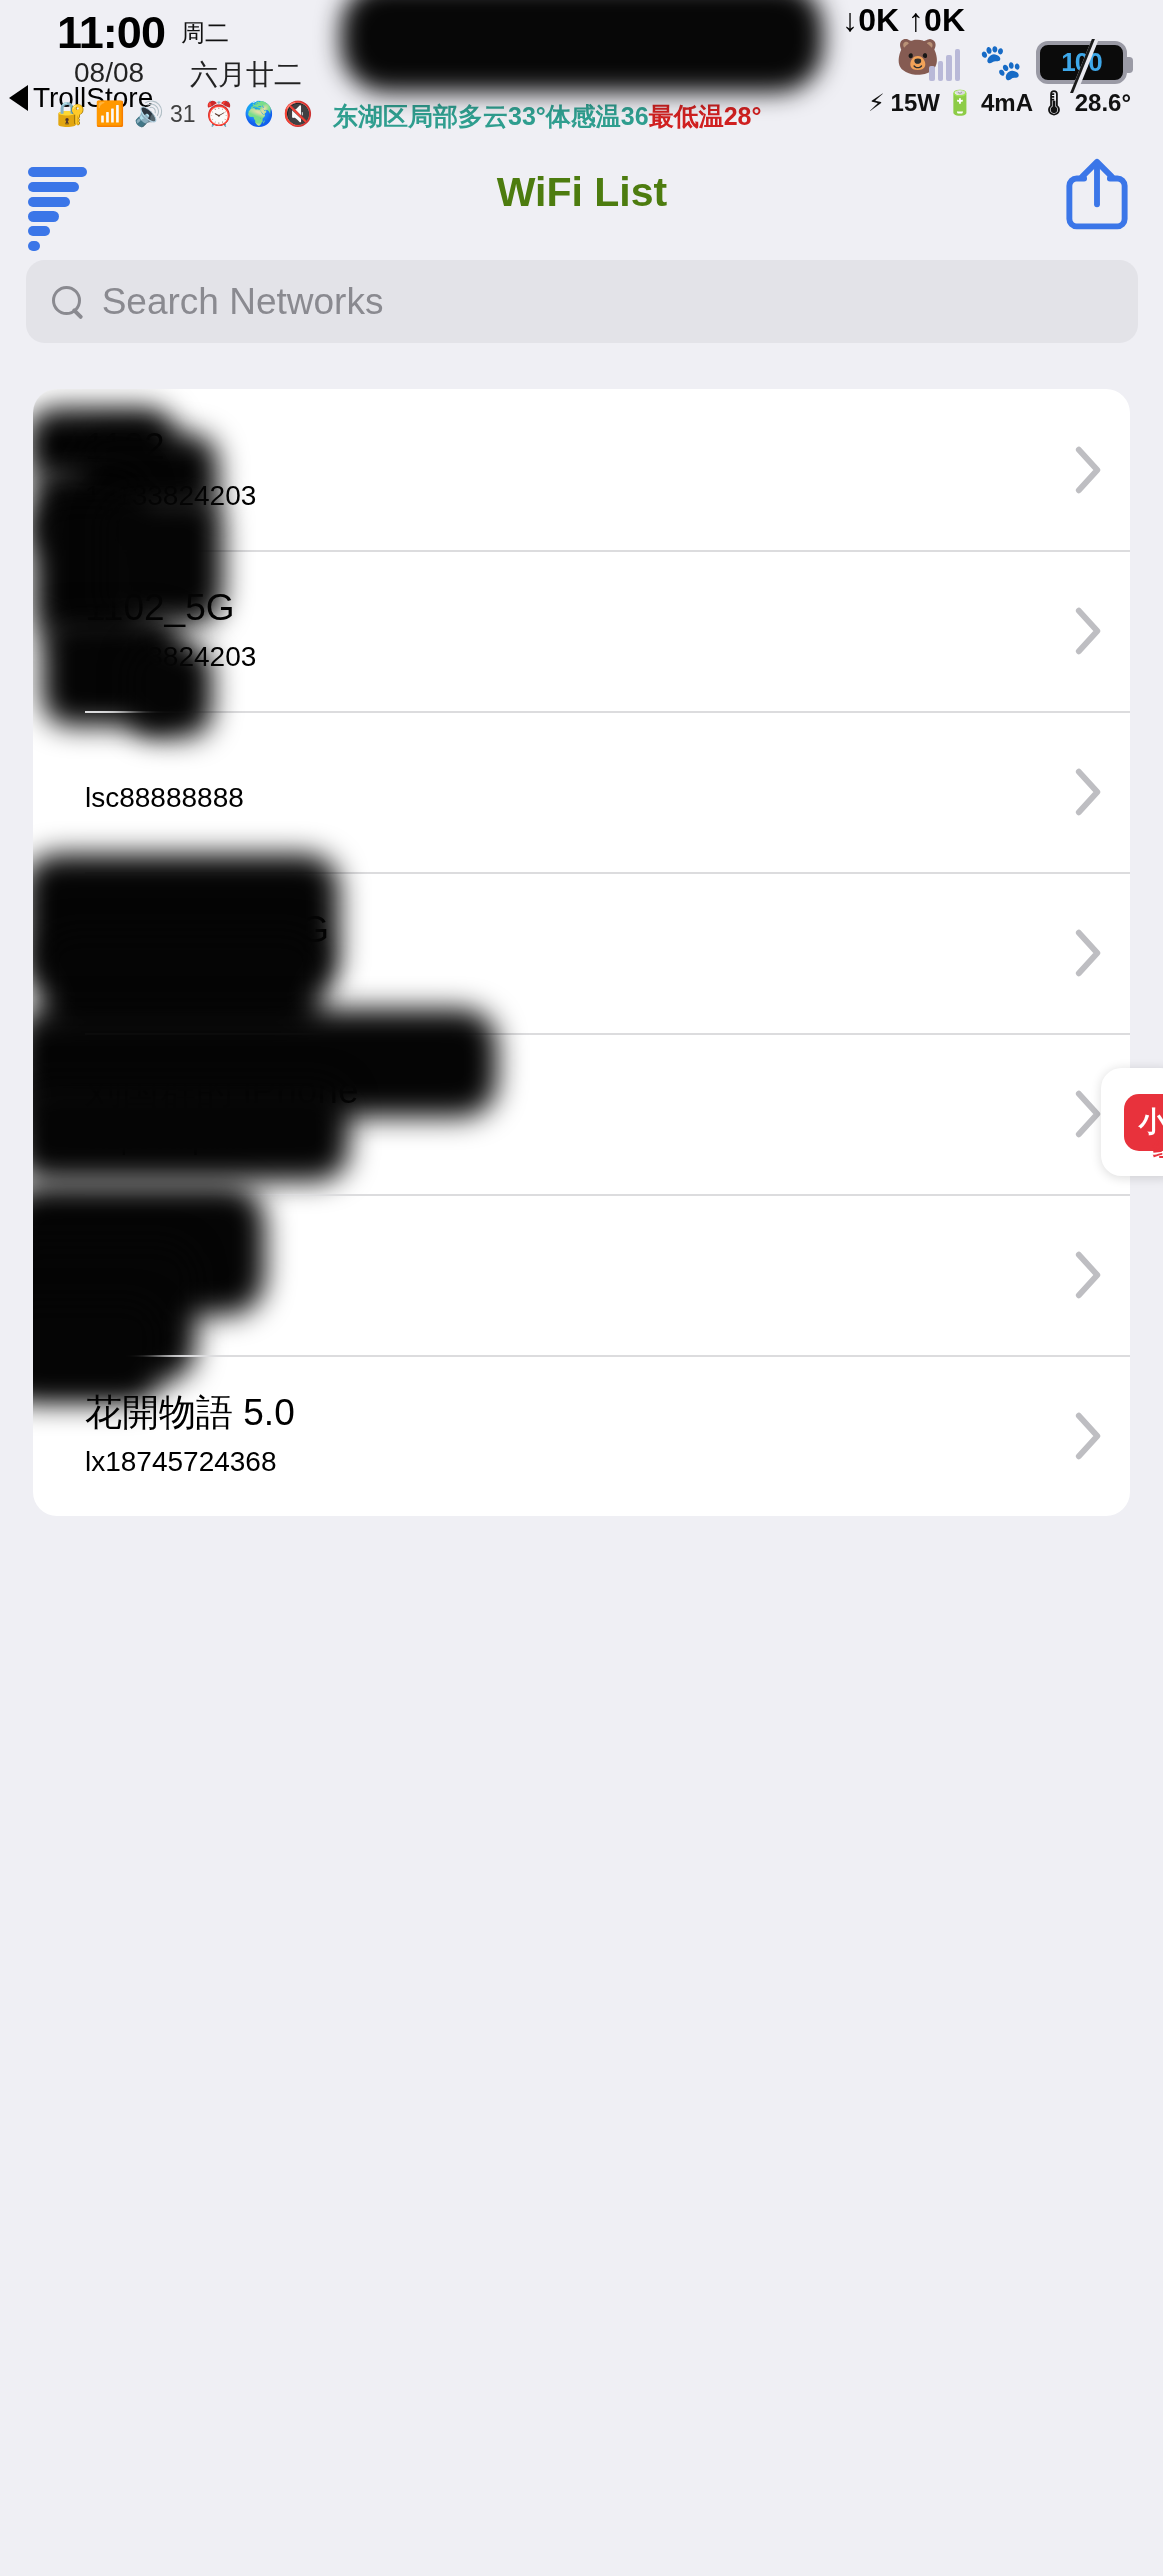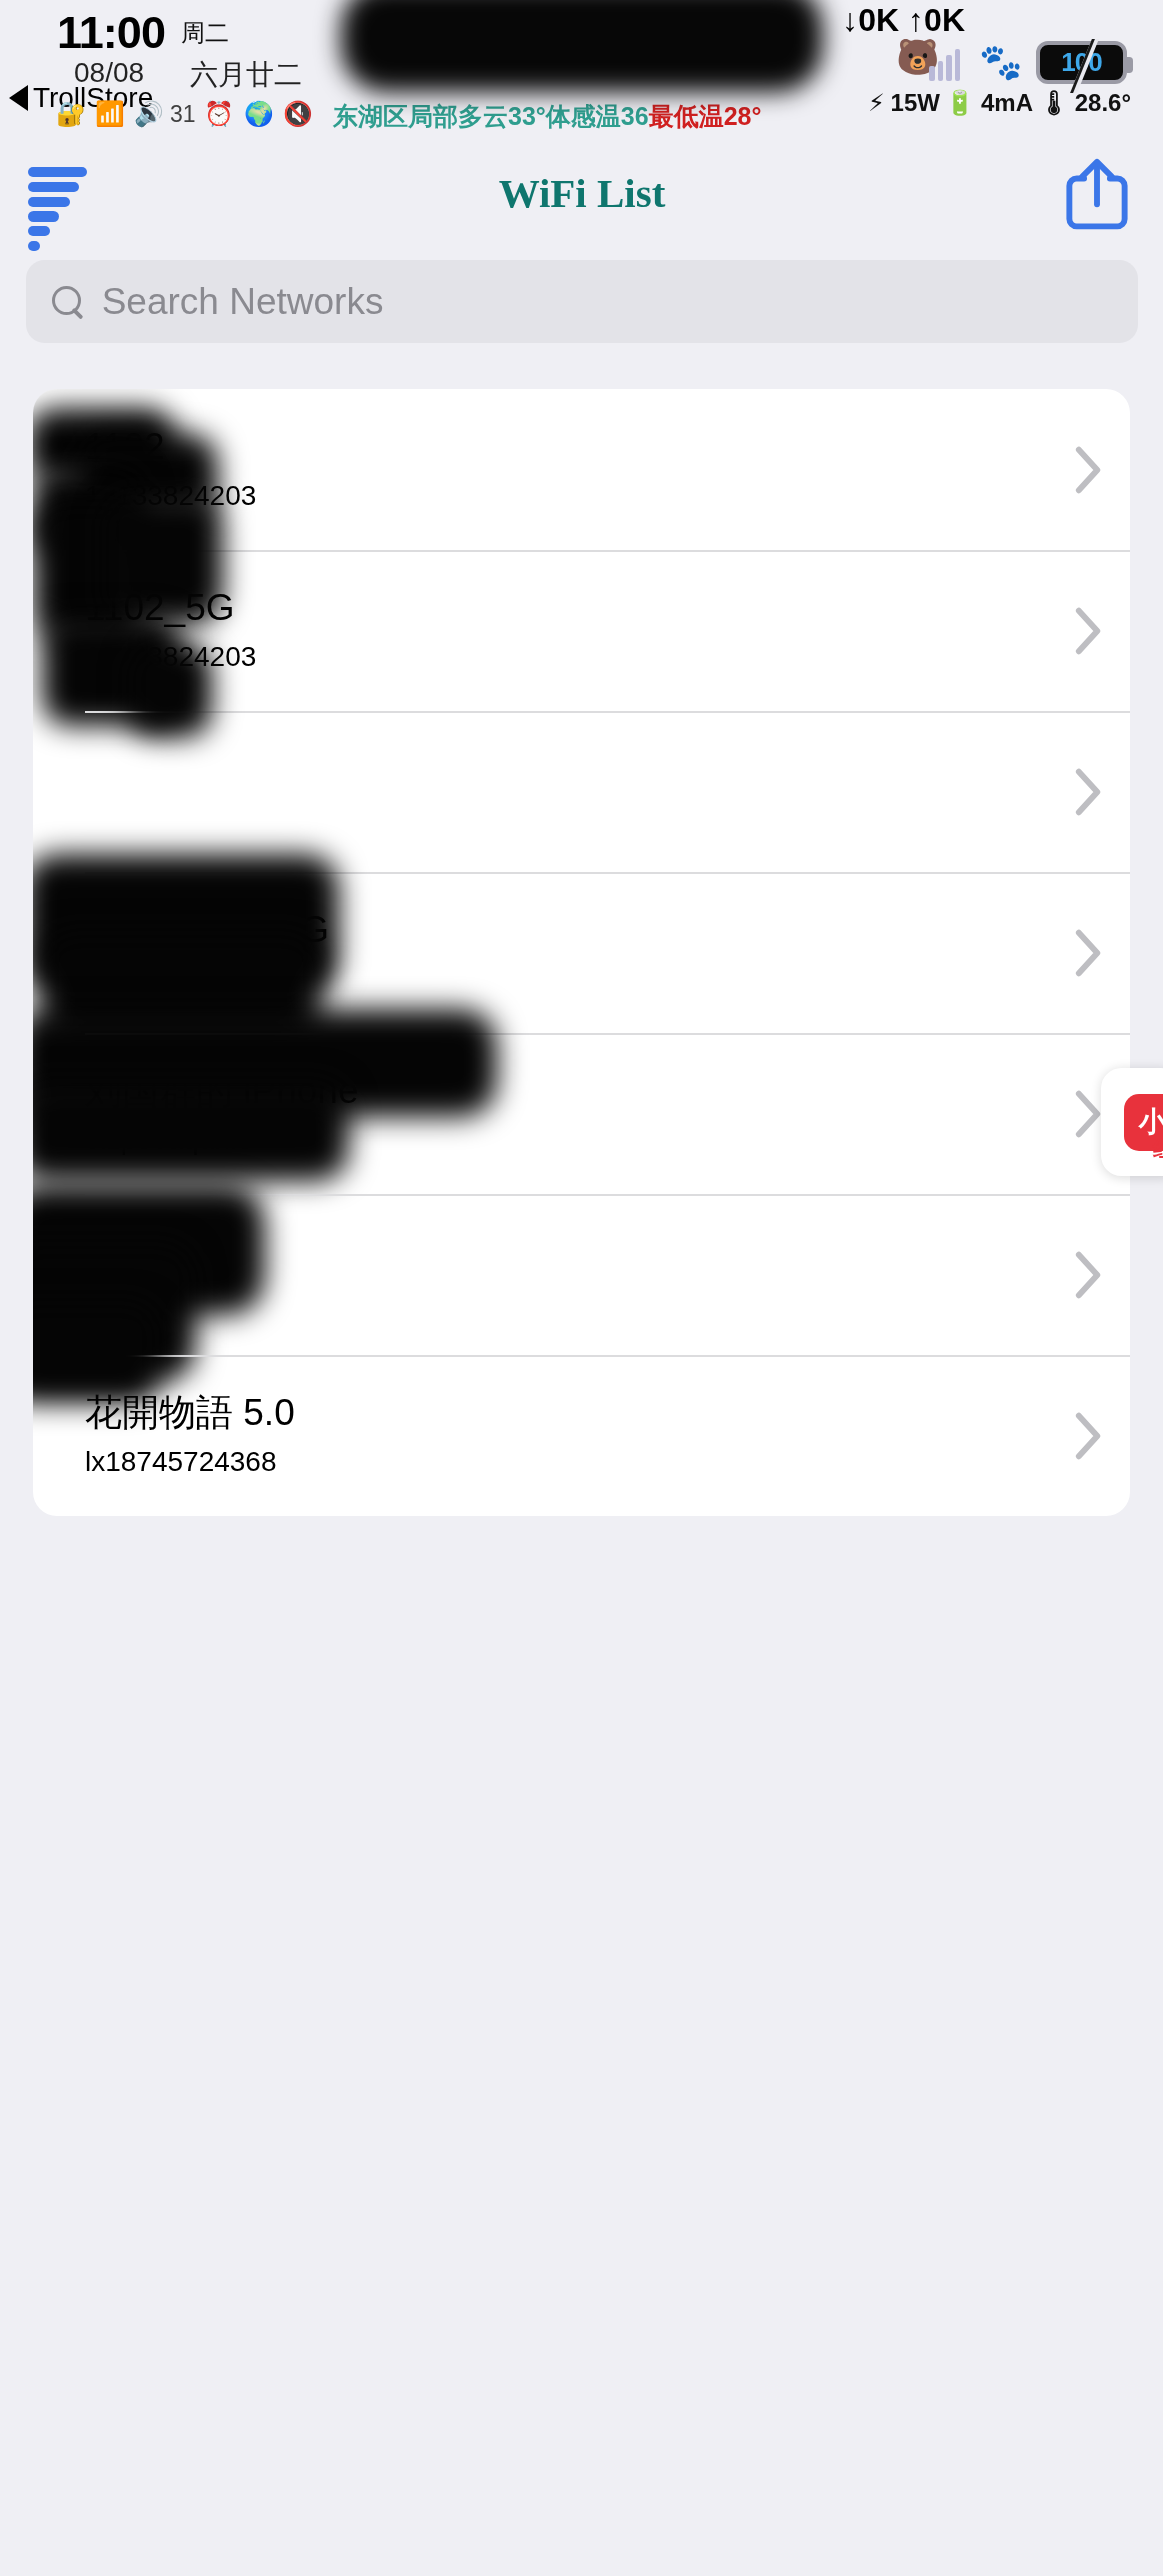--- a/index.html
+++ b/index.html
@@ -126,21 +126,21 @@
 
   
   #navbar {
     position: absolute; top: 147px; left: 0;
     width: 1164px; height: 104px;
     background: #EFEFF4;
   }
   #navbar .title {
     position: absolute; left: 0; right: 0; top: 22px;
     text-align: center;
-    font-size: 41px; font-weight: 600; color: #0f766e; font-family: Liberation Serif, serif;
+    font-size: 41px; font-weight: 600; color: #4d7c0f;
   }
   .filter-icon {
     position: absolute; left: 28px; top: 167px;
     width: 59px; height: 56px;
   }
   .filter-icon i {
     display: block; height: 10.2px; background: #3b76e8;
     border-radius: 5.6px; margin-bottom: 4.6px;
   }
   .share-icon {
@@ -360,20 +360,21 @@
             <path d="M2 2 L12 13 L2 24"></path>
           </svg>
       </div>
       <div class="blob" style="left:0px;  top:-48px; width:109px; height:139px; border-radius:32px;"></div>
       <div class="blob" style="left:69px; top:-56px; width:121px; height:130px; border-radius:28px;"></div>
       <div class="blob" style="left:9.3px; top:65px;  width:139px; height:111px; border-radius:28px;"></div>
     </div>
 
     <div class="row">
       <div class="texts">
+        <div class="pw">lsc88888888</div>
       </div>
       <div class="chev">
         <svg width="28" height="48" viewBox="0 0 15 26" fill="none" stroke="#BEBEC2" stroke-width="3.2" stroke-linecap="round" stroke-linejoin="round">
             <path d="M2 2 L12 13 L2 24"></path>
           </svg>
       </div>
       <div class="blob" style="left:96px; top:-67px; width:83px; height:93px; border-radius:26px;"></div>
     </div>
 
     <div class="row">

